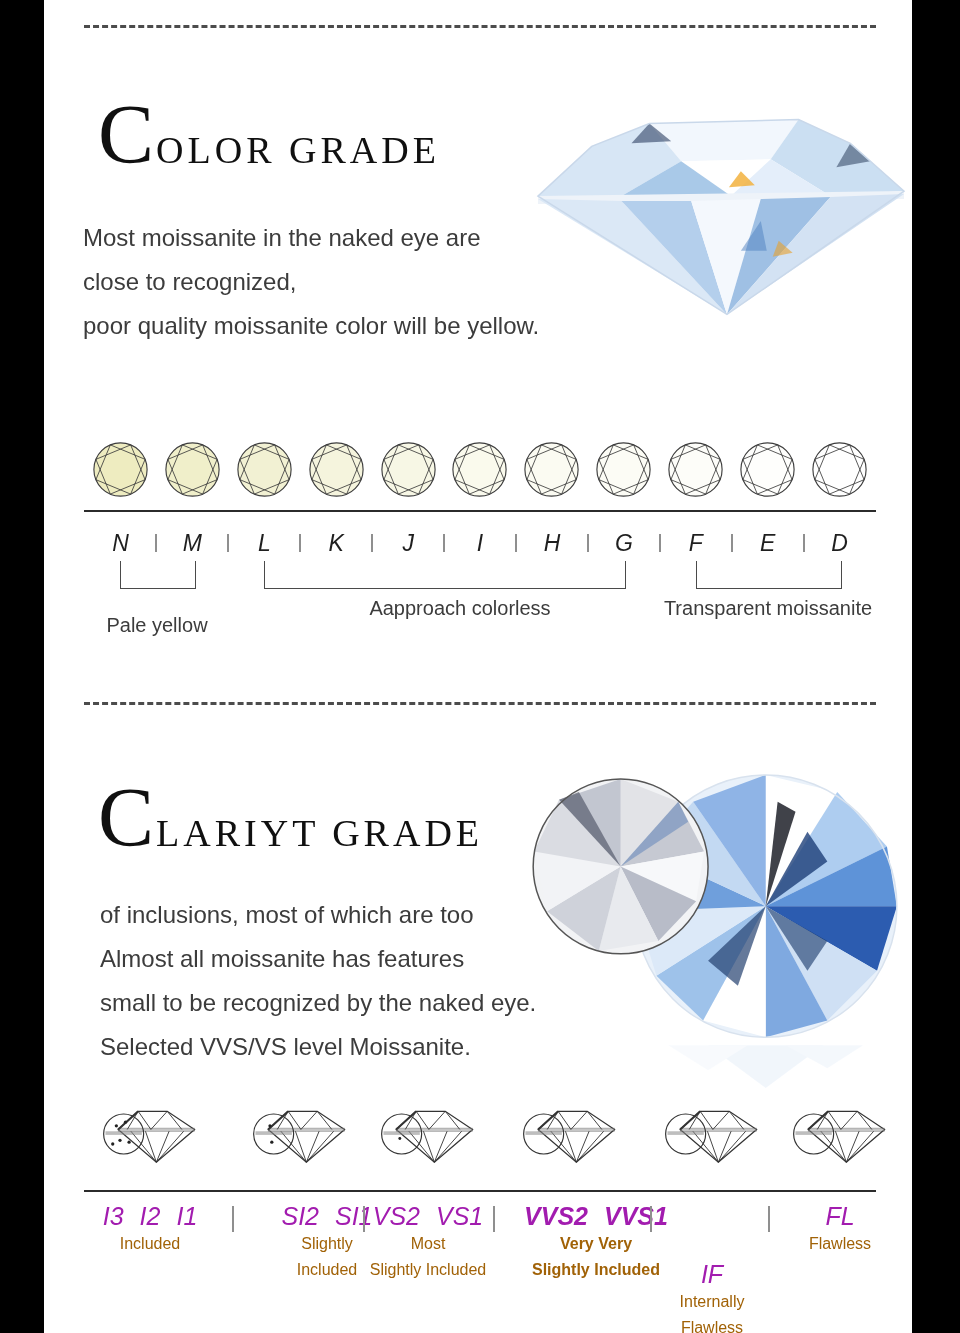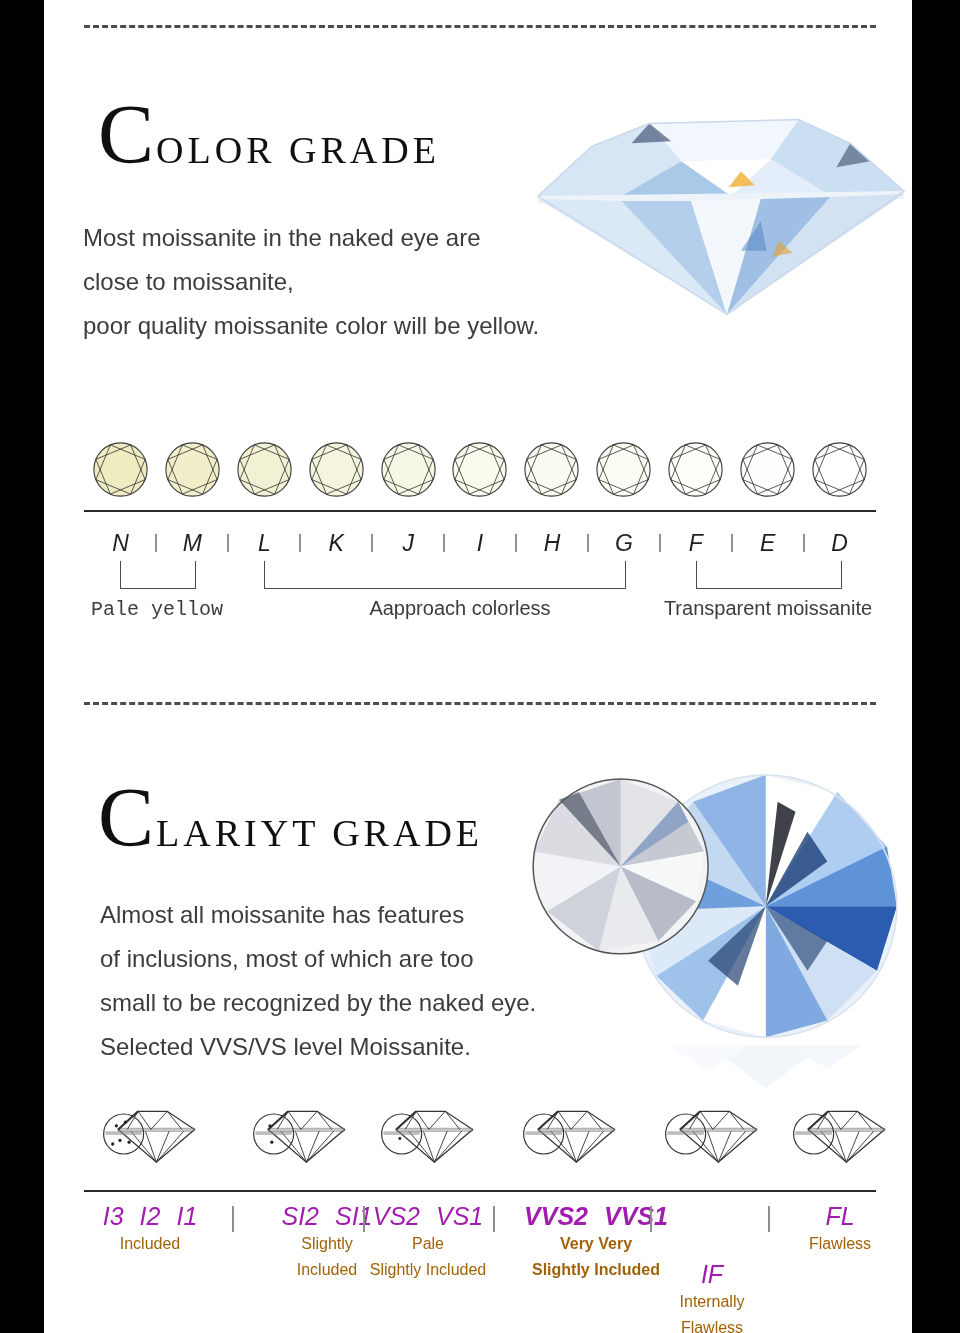--- a/index.html
+++ b/index.html
@@ -45,21 +45,21 @@
   <div class="abs side-bar" style="left:912px;width:48px;"></div>
 
   <div class="abs dash-line" style="left:84px;top:25px;width:792px;"></div>
 
   <div class="abs grade-heading" style="left:98px;top:93px;">
     <span class="initial">C</span><span class="rest">OLOR GRADE</span>
   </div>
 
   <div class="abs para" style="left:83px;top:216px;">
     <div class="pline">Most moissanite in the naked eye are</div>
-    <div class="pline">close to moissanite,</div>
+    <div class="pline">close to recognized,</div>
     <div class="pline">poor quality moissanite color will be yellow.</div>
   </div>
 
   <svg class="abs" style="left:532px;top:100px;" width="378" height="222" viewBox="0 0 380 220">
     <polygon points="118,22 268,18 240,58 150,60" fill="#f2f7fd"></polygon>
     <polygon points="6,95 60,45 118,22 150,60 90,95" fill="#d7e6f5"></polygon>
     <polygon points="150,60 240,58 200,95" fill="#ffffff"></polygon>
     <polygon points="240,58 268,18 320,42 374,90 300,95" fill="#cbdff2"></polygon>
     <polygon points="90,95 150,60 200,95" fill="#a9c9e8"></polygon>
     <polygon points="200,95 240,58 300,95" fill="#e4eefa"></polygon>
@@ -178,21 +178,21 @@
     <div class="letter-sep">
         <span></span>
       </div>
     <div class="letter-cell">D</div>
   </div>
 
   <div class="abs bracket" style="left:120px;top:561px;width:74px;"></div>
   <div class="abs bracket" style="left:264px;top:561px;width:360px;"></div>
   <div class="abs bracket" style="left:696px;top:561px;width:144px;"></div>
 
-  <div class="abs range-label" style="left:157px;top:598px;font-family:Liberation Mono, monospace;">Pale yellow</div>
+  <div class="abs range-label" style="left:157px;top:614px;">Pale yellow</div>
   <div class="abs range-label" style="left:444px;top:597px;margin-left:16px;">Aapproach colorless</div>
   <div class="abs range-label" style="left:768px;top:597px;">Transparent moissanite</div>
 
   <div class="abs dash-line" style="left:84px;top:702px;width:792px;"></div>
 
   <div class="abs grade-heading" style="left:98px;top:776px;">
     <span class="initial">C</span><span class="rest">LARIYT GRADE</span>
   </div>
 
   <svg class="abs" style="left:528px;top:772px;" width="382" height="318" viewBox="0 0 382 320">
@@ -235,22 +235,22 @@
     <circle cx="92" cy="95" r="88" fill="none" stroke="#555" stroke-width="1.5"></circle>
 
     <g opacity="0.28">
       <polygon points="180,275 238,318 296,275" fill="#cfe0f4"></polygon>
       <polygon points="140,275 180,300 220,275" fill="#e7eff9"></polygon>
       <polygon points="258,275 300,298 336,275" fill="#dbe7f6"></polygon>
     </g>
   </svg>
 
   <div class="abs para" style="left:100px;top:893px;">
+    <div class="pline">of inclusions, most of which are too</div>
     <div class="pline">Almost all moissanite has features</div>
-    <div class="pline">of inclusions, most of which are too</div>
     <div class="pline">small to be recognized by the naked eye.</div>
     <div class="pline">Selected VVS/VS level Moissanite.</div>
   </div>
 
   <svg class="abs" style="left:100px;top:1102px;" width="100" height="64" viewBox="0 0 110 70">
     <polygon points="20,30 42,10 74,10 104,30 62,66" fill="#fff" stroke="#333" stroke-width="1.4"></polygon>
     <rect x="20" y="28.5" width="84" height="3.5" fill="#999" opacity="0.55" stroke="#333" stroke-width="0.6"></rect>
     <path d="M42,10 L30,30 M42,10 L56,30 M74,10 L56,30 M74,10 L90,30 M62,66 L34,32 M62,66 L50,32 M62,66 L76,32 M62,66 L92,32" stroke="#333" stroke-width="1" fill="none"></path>
     <circle cx="26" cy="35" r="22" fill="none" stroke="#333" stroke-width="1.3"></circle>
     <path d="M20,30 L42,10" stroke="#333" stroke-width="2.2"></path>
@@ -334,21 +334,21 @@
     <div class="lbl-line">Included</div>
 
   </div>
   <div class="abs code-group" style="left:300px;top:1202px;margin-left:27px;">
     <div class="code-line"><span class="code">SI2</span><span class="code">SI1</span></div>
     <div class="lbl-line">Slightly</div>
     <div class="lbl-line">Included</div>
   </div>
   <div class="abs code-group" style="left:428px;top:1202px;">
     <div class="code-line"><span class="code">VS2</span><span class="code">VS1</span></div>
-    <div class="lbl-line">Pale</div>
+    <div class="lbl-line">Most</div>
     <div class="lbl-line">Slightly Included</div>
   </div>
   <div class="abs code-group" style="left:596px;top:1202px;font-weight:bold;">
     <div class="code-line"><span class="code">VVS2</span><span class="code">VVS1</span></div>
     <div class="lbl-line">Very Very</div>
     <div class="lbl-line">Slightly Included</div>
   </div>
   <div class="abs code-group" style="left:712px;top:1260px;">
     <div class="code-line"><span class="code">IF</span></div>
     <div class="lbl-line">Internally</div>

